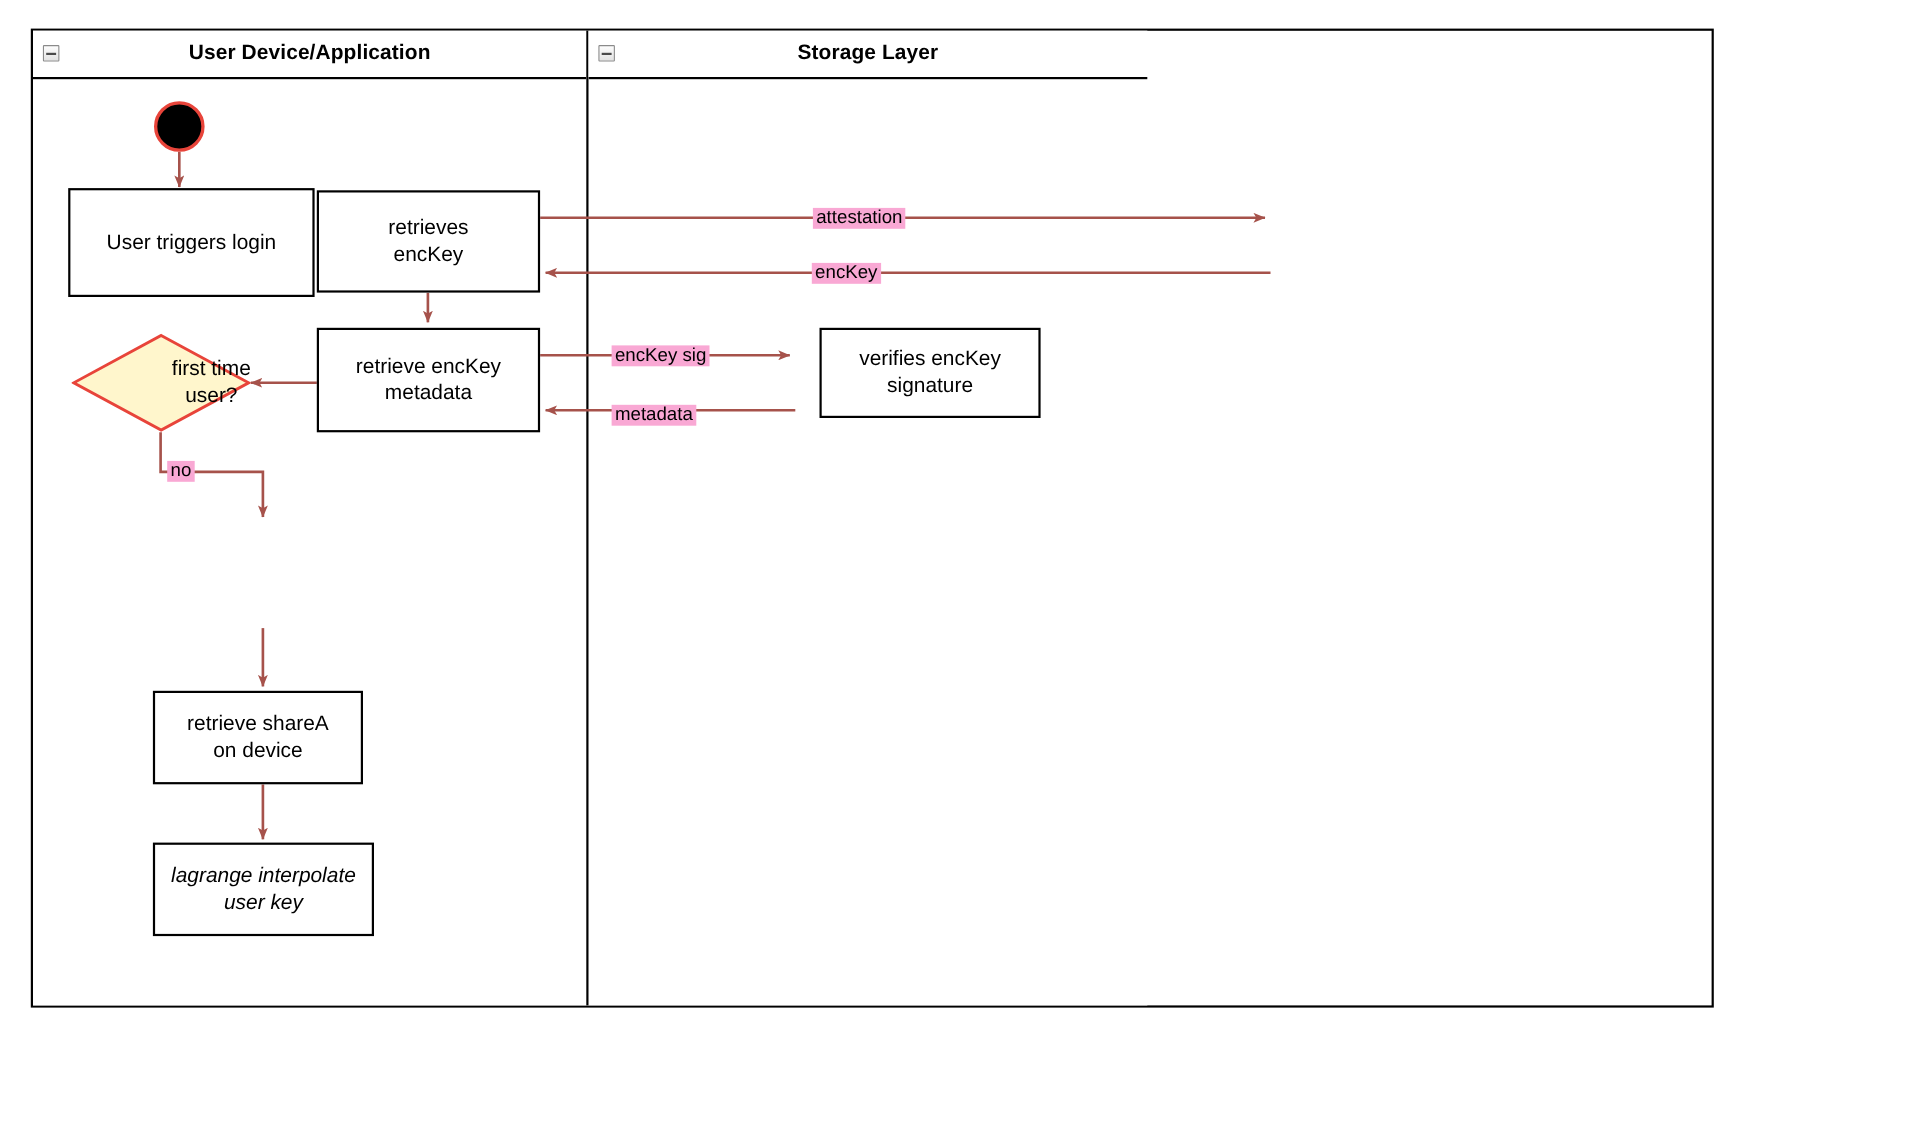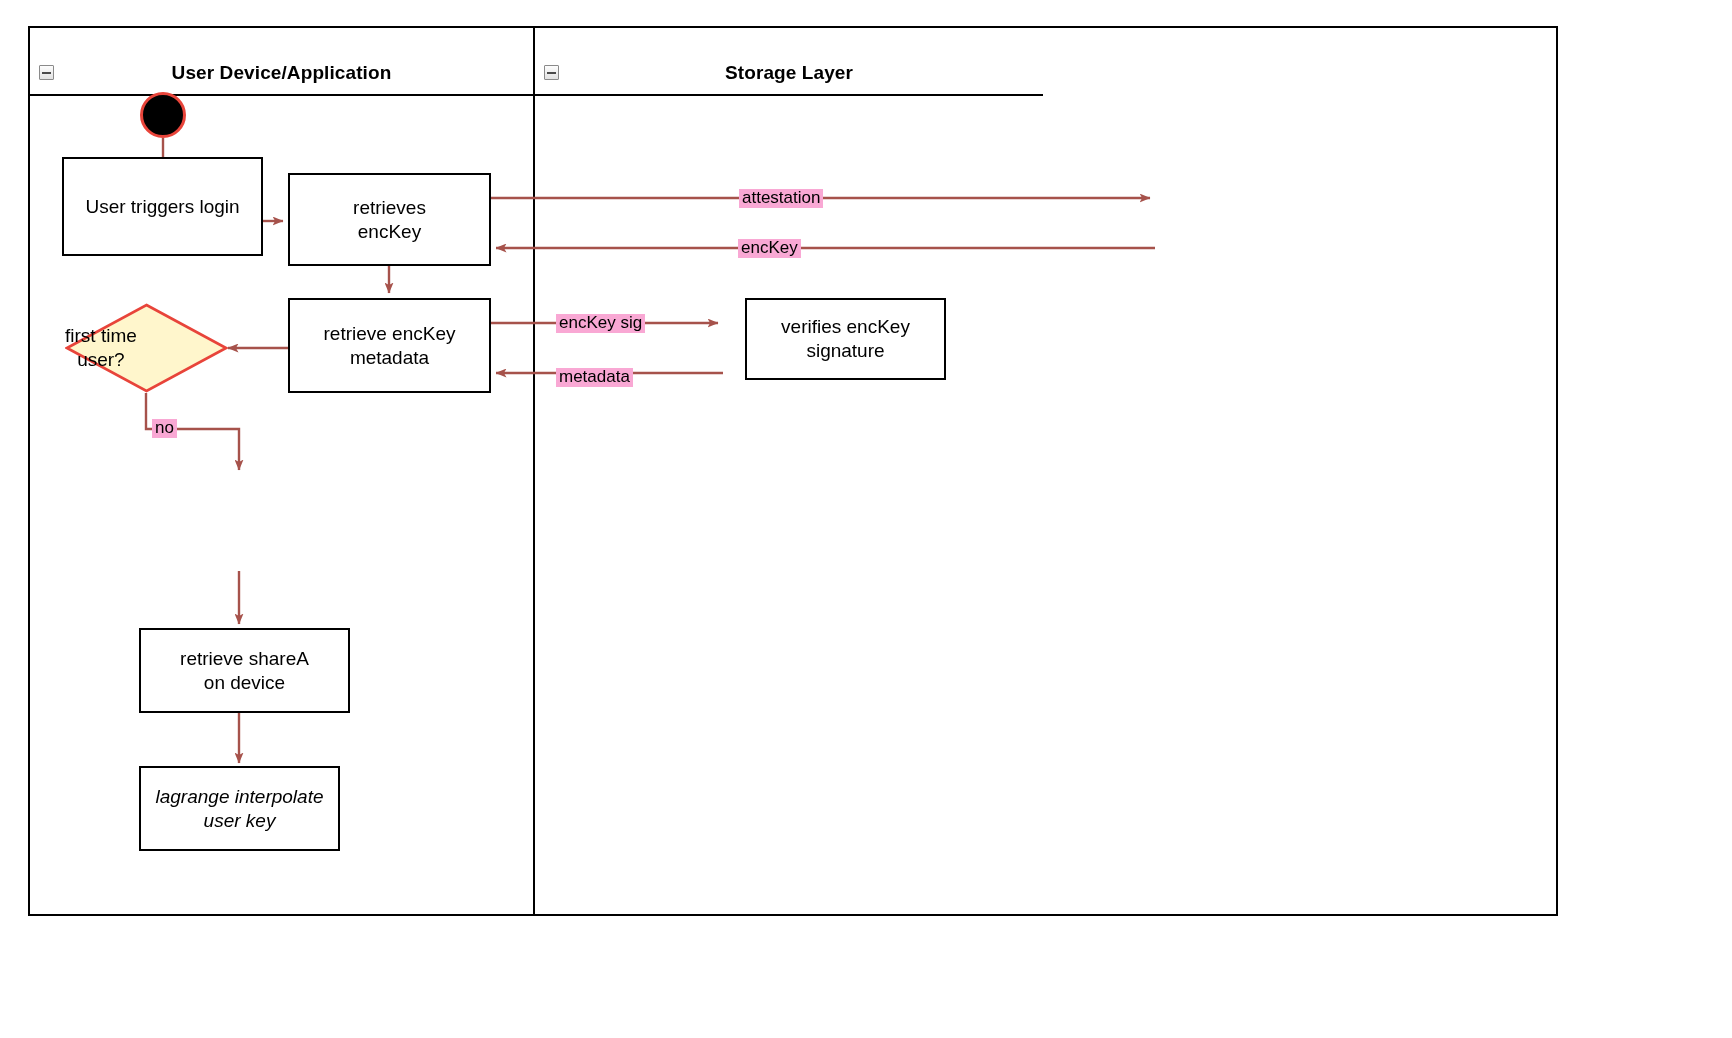--- a/index.html
+++ b/index.html
@@ -38,21 +38,20 @@
     position: absolute;
     left: 0; top: 0;
     width: 100%;
     height: 44px;
     border-bottom: 2px solid #000000;
     box-sizing: border-box;
     display: flex;
     align-items: center;
     justify-content: center;
     background: #ffffff;
-    margin-top: 24px;
   }
   .lane-title {
     font-size: 19px;
     font-weight: bold;
     color: #000000;
     letter-spacing: 0.1px;
   }
   .collapse-icon {
     position: absolute;
     left: 9px;
@@ -99,21 +98,21 @@
   .diamond-wrap {
     position: absolute;
   }
   .diamond-wrap svg { display: block; }
   .diamond-label {
     position: absolute;
     left: 0; top: 0;
     width: 100%; height: 100%;
     display: flex;
     align-items: center;
-    justify-content: flex-start;
+    justify-content: flex-end;
     text-align: center;
     font-size: 19px;
     line-height: 1.26;
     color: #000000;
     pointer-events: none;
   }
   
   #edges {
     position: absolute;
     left: 0; top: 0;
@@ -188,21 +187,21 @@
   </svg>
 
   <div class="edge-label" style="left:739px; top:189px;">attestation</div>
   <div class="edge-label" style="left:738px; top:239px;">encKey</div>
   <div class="edge-label" style="left:556px; top:314px;">encKey sig</div>
   <div class="edge-label" style="left:556px; top:368px;">metadata</div>
   <div class="edge-label" style="left:152px; top:419px;">no</div>
 
   <div class="start-node" style="left:140px; top:92px; width:46px; height:46px;"></div>
 
-  <div class="node" style="left:62px; top:157px; width:201px; height:99px;">
+  <div class="node" style="left:62px; top:171px; width:224px; height:99px;">
     <span>User triggers login</span>
   </div>
 
   <div class="node" style="left:288px; top:173px; width:203px; height:93px;">
     <span>
       <span>retrieves</span><br>
       <span>encKey</span>
     </span>
   </div>
 
@@ -219,21 +218,21 @@
     </svg>
     <div class="diamond-label">
       <span>
         <span>first time</span><br>
         <span>user?</span>
       </span>
     </div>
   </div>
 
 
-  <div class="node" style="left:139px; top:628px; width:211px; height:85px;">
+  <div class="node" style="left:139px; top:628px; width:191px; height:85px;">
     <span>
       <span>retrieve shareA</span><br>
       <span>on device</span>
     </span>
   </div>
 
   <div class="node" style="left:139px; top:766px; width:201px; height:85px;font-style:italic;">
     <span>
       <span>lagrange interpolate</span><br>
       <span>user key</span>

